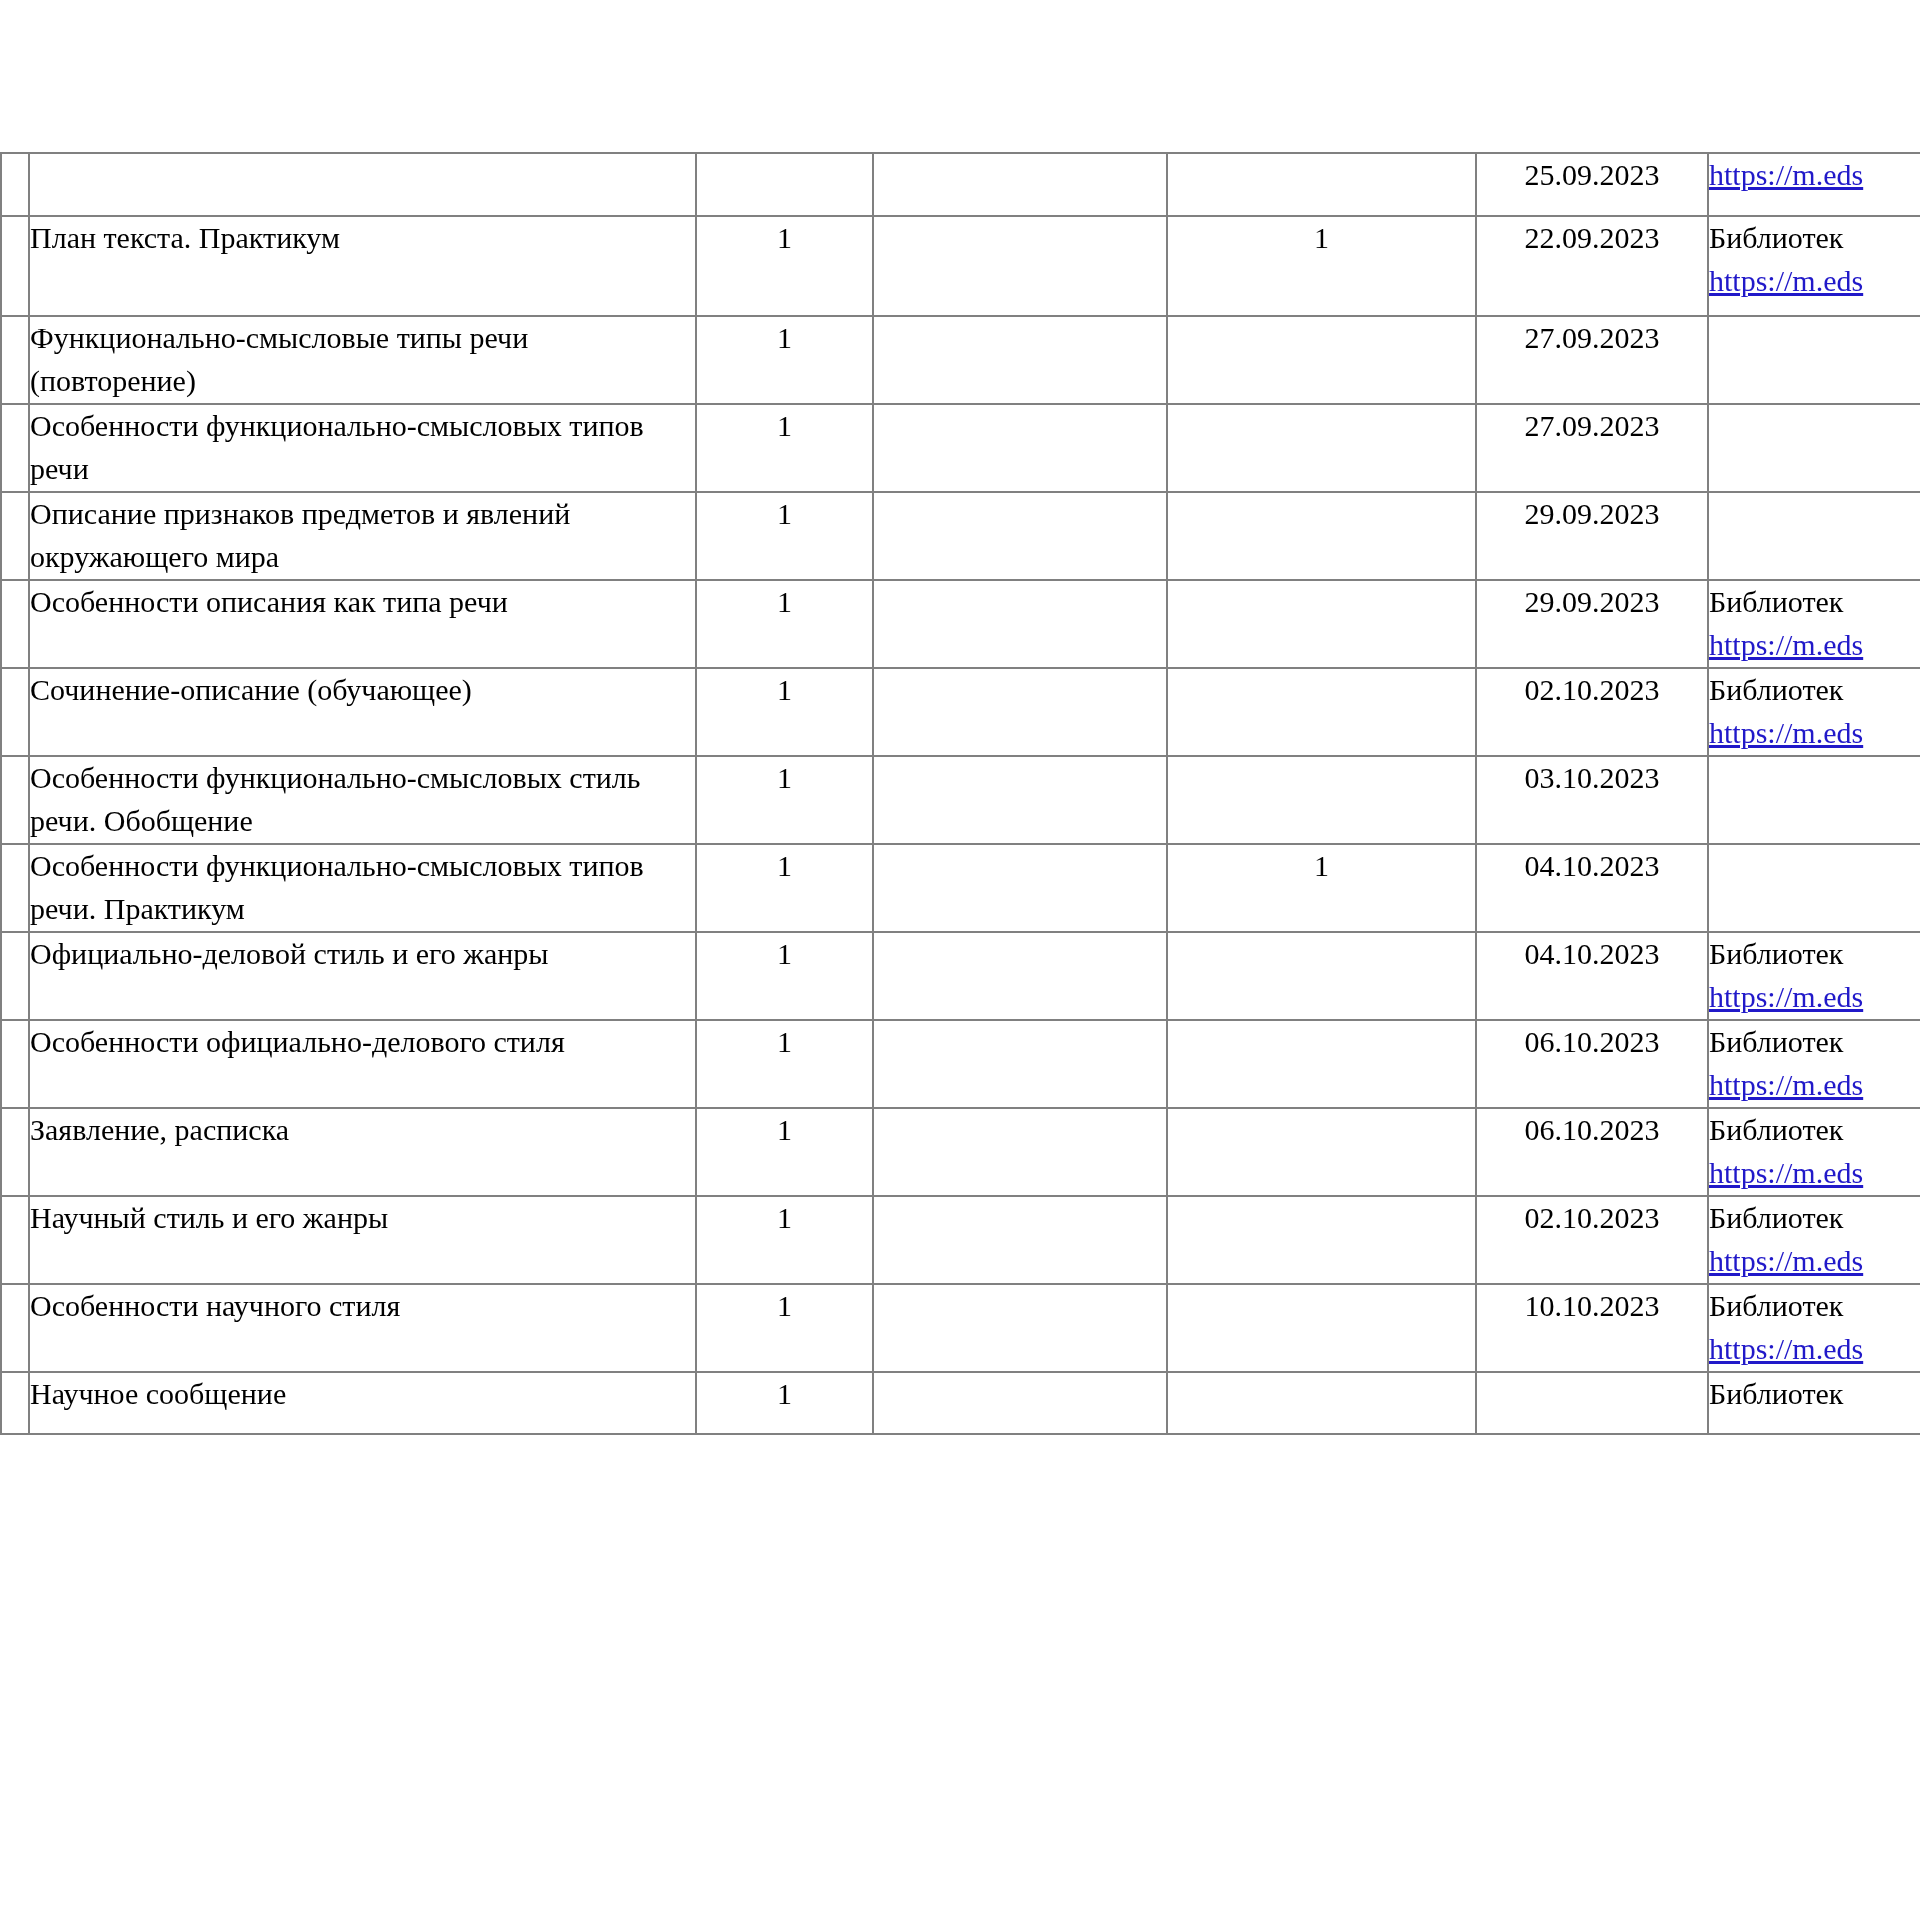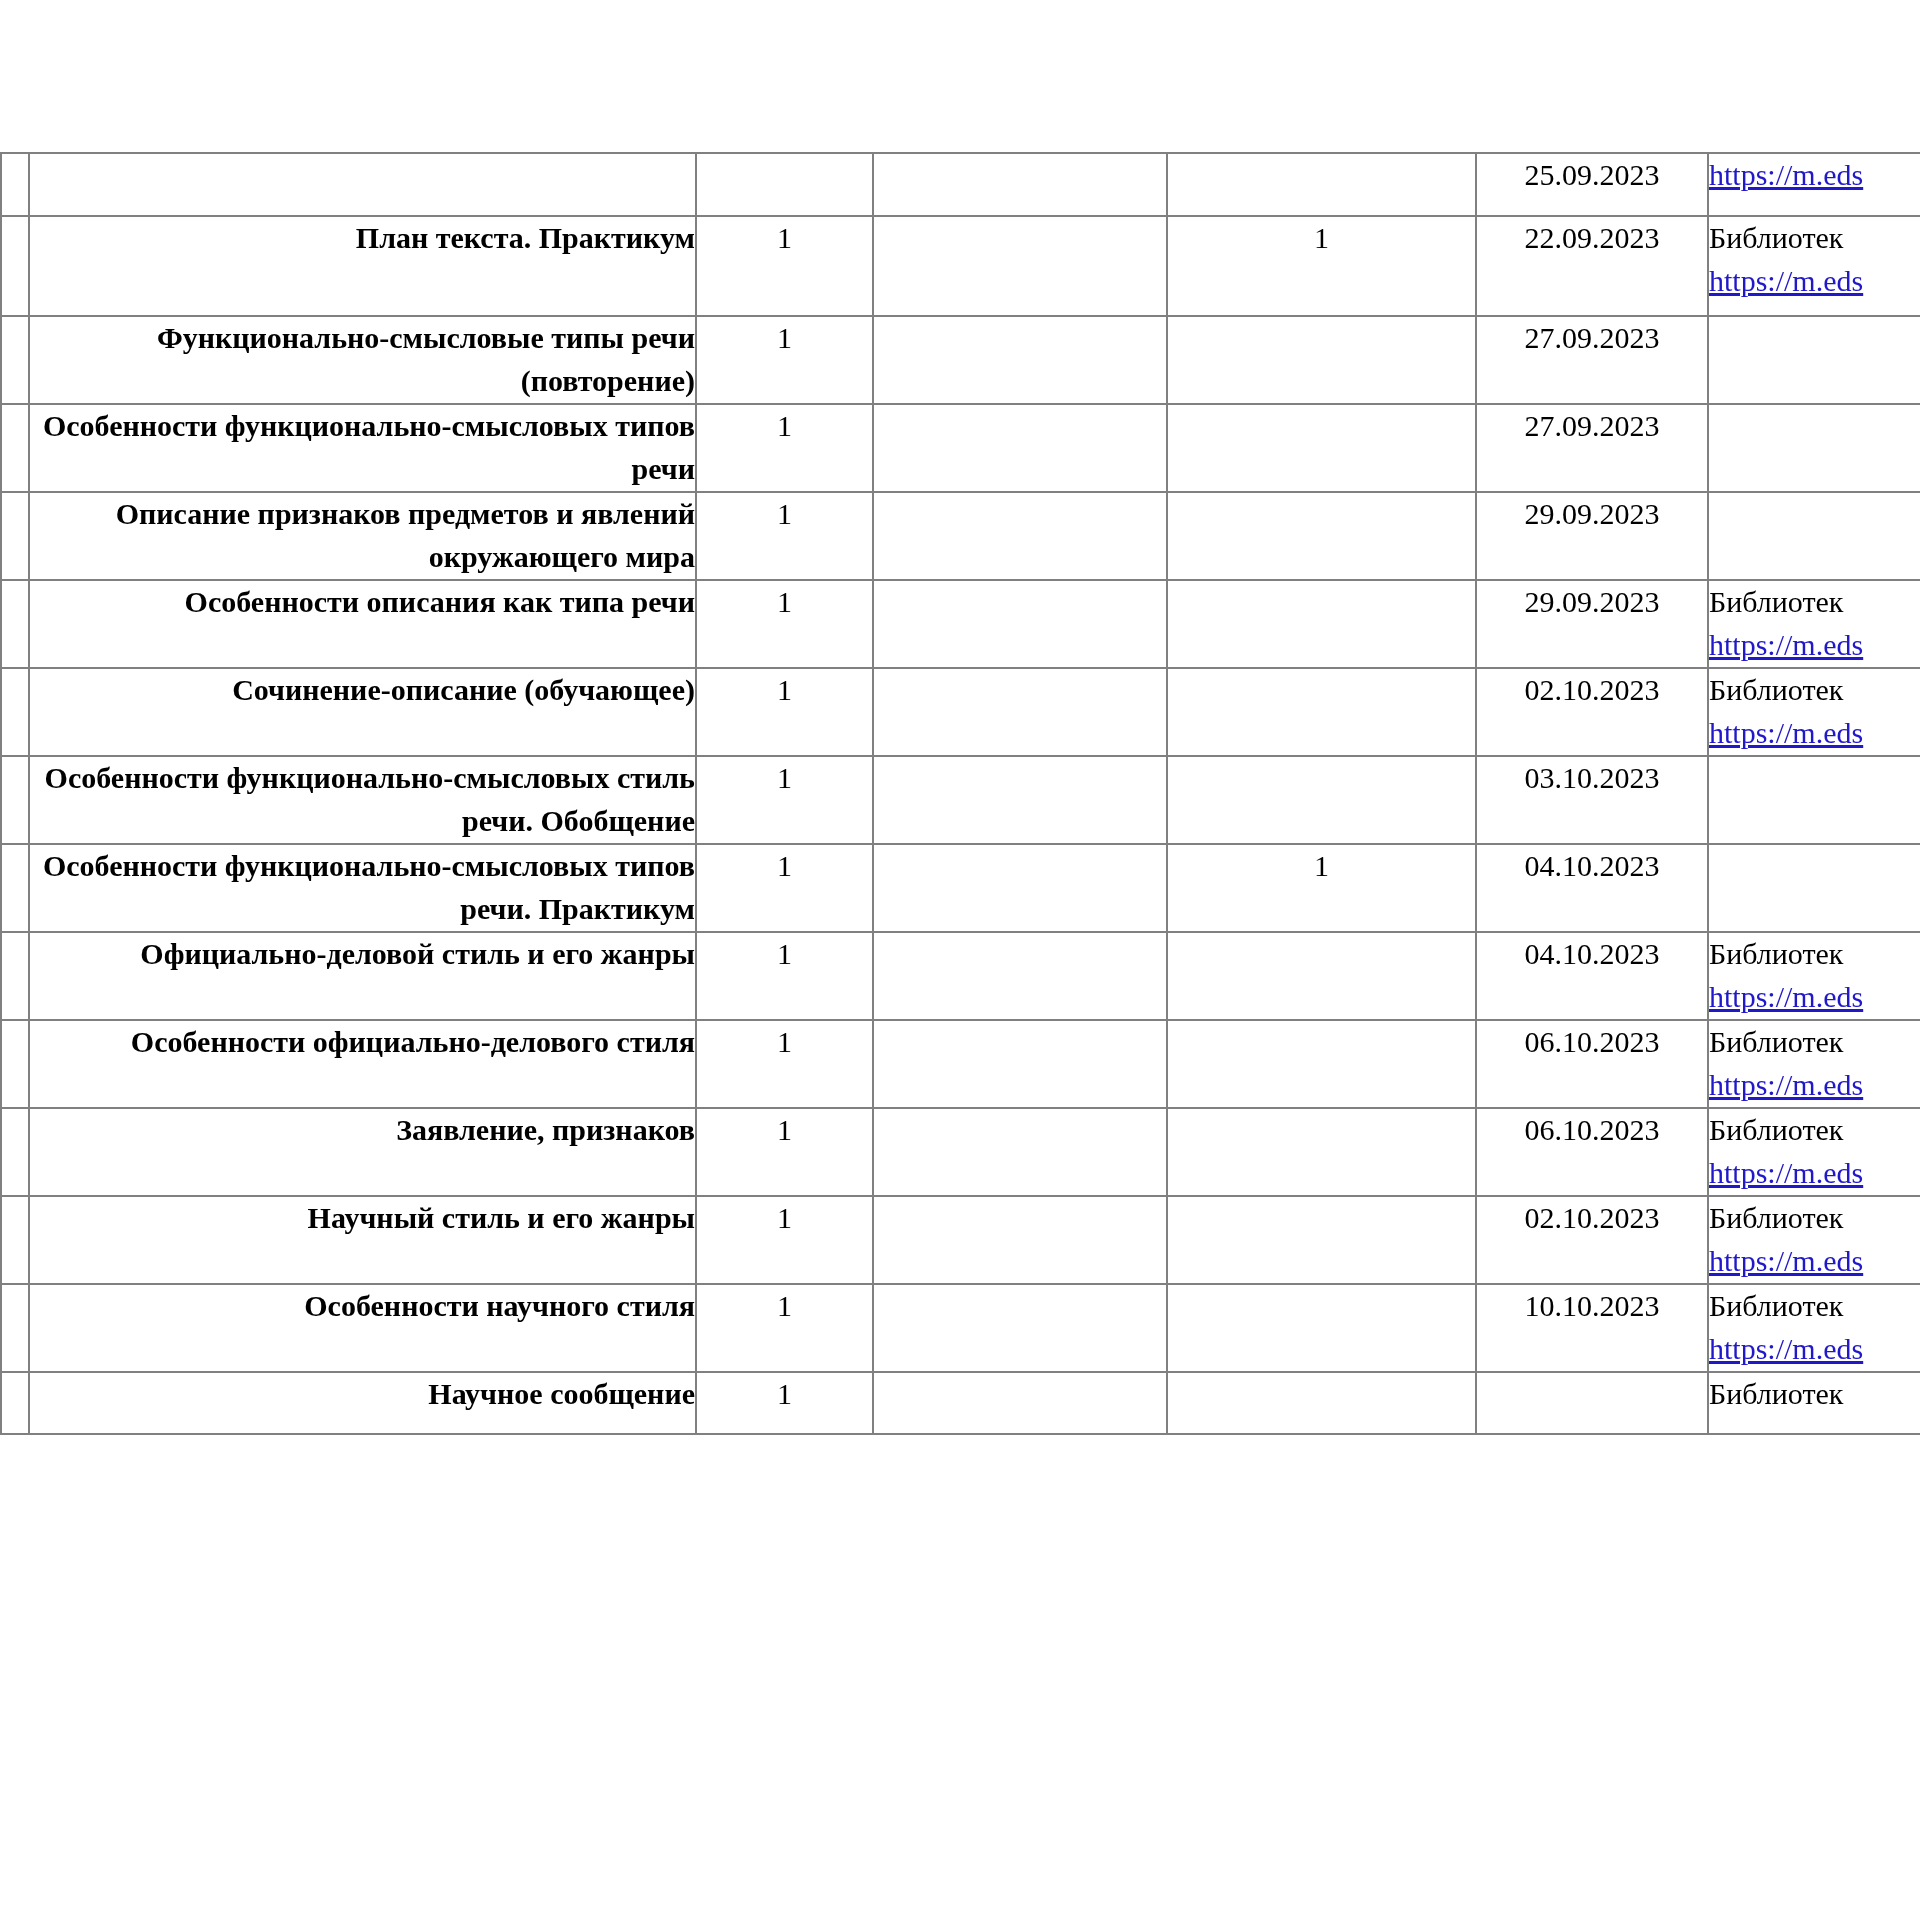--- a/index.html
+++ b/index.html
@@ -52,21 +52,21 @@
   
   col.c-num   { width: 28px;  }
   col.c-topic { width: 667px; }
   col.c-h1    { width: 177px; }
   col.c-h2    { width: 294px; }
   col.c-h3    { width: 309px; }
   col.c-date  { width: 232px; }
   col.c-link  { width: 713px; }
 
   td.num   { }
-  td.topic { padding: 10px 0 10px 30px; text-align: right; font-weight: bold; }
+  td.topic { padding: 10px 0 10px 30px; text-align: left; }
   td.cnt   { text-align: center; vertical-align: middle; }
   td.date  { text-align: center; vertical-align: bottom; padding-bottom: 8px; }
   td.link  { padding: 6px 0 6px 22px; white-space: nowrap; vertical-align: top; }
 
   .lib  { display: block; color: #000000; }
   .url  { display: block; color: #2119c9; text-decoration: underline; }
   .url-top { margin-top: 0; }
 </style>
 </head>
 <body>
@@ -195,21 +195,21 @@
             <td class="cnt"></td>
             <td class="cnt"></td>
             <td class="date">06.10.2023</td>
             <td class="link">
               <span class="lib">Библиотек</span>
               <a class="url" href="#">https://m.eds</a>
             </td>
           </tr>
           <tr style="height: 88px;">
             <td class="num"></td>
-            <td class="topic">Заявление, признаков</td>
+            <td class="topic">Заявление, расписка</td>
             <td class="cnt">1</td>
             <td class="cnt"></td>
             <td class="cnt"></td>
             <td class="date">06.10.2023</td>
             <td class="link">
               <span class="lib">Библиотек</span>
               <a class="url" href="#">https://m.eds</a>
             </td>
           </tr>
           <tr style="height: 88px;">

